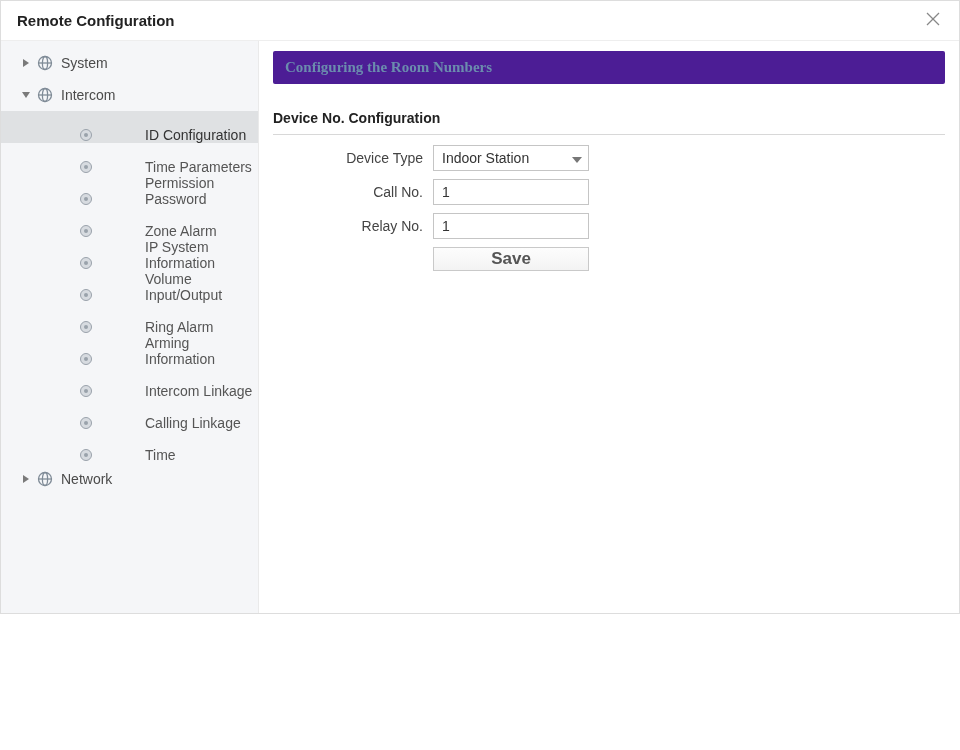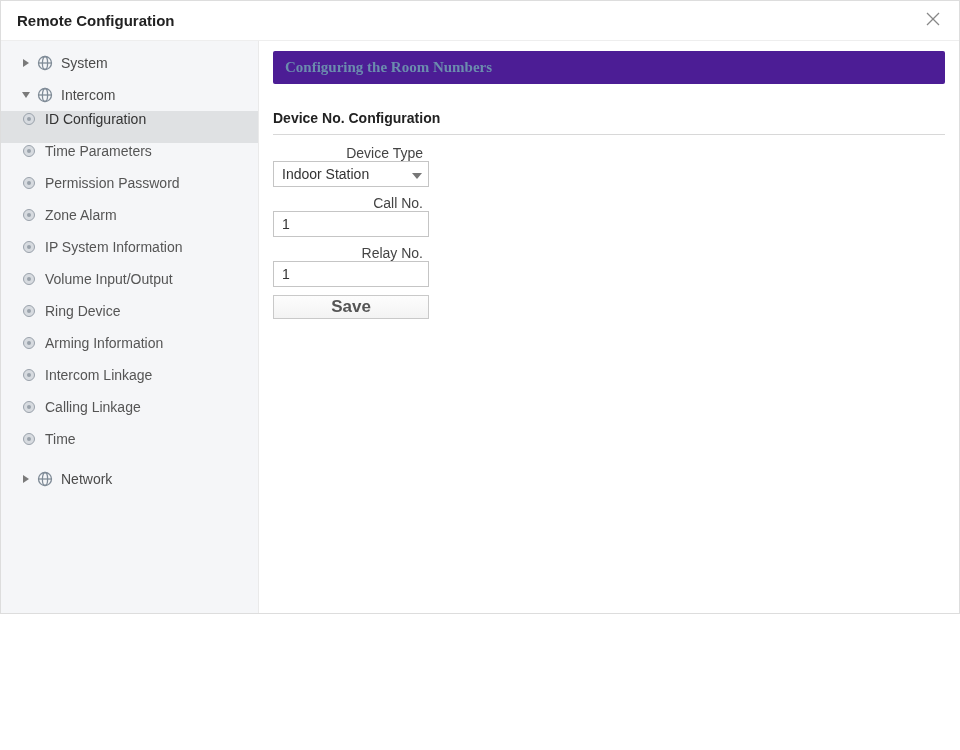--- a/index.html
+++ b/index.html
@@ -78,25 +78,26 @@
     display: flex;
     align-items: center;
     justify-content: center;
   }
   .nav-item .label { }
   .nav-sub {
     padding-left: 0;
   }
   .nav-sub .nav-subitem {
     display: flex;
-    align-items: flex-start;
+    align-items: flex-end;
     height: 32px;
-    padding-left: 20px;
+    padding-left: 77px;
     cursor: pointer;
     color: #555;
+    gap: 43px;
   }
   .nav-sub .nav-subitem.active {
     background: #dfe1e3;
     color: #333;
   }
   .nav-sub .nav-subitem .icon {
     width: 16px;
     height: 16px;
     margin-right: 8px;
     display: flex;
@@ -121,23 +122,22 @@
   .section-title {
     font-weight: 700;
     font-size: 14px;
     color: #222;
     padding-bottom: 8px;
     border-bottom: 1px solid #d8d8d8;
     margin-bottom: 10px;
   }
   .form-row {
     display: flex;
-    align-items: flex-start;
+    align-items: center;
     margin-bottom: 8px;
-    flex-direction: column;
   }
   .form-row .lbl {
     width: 160px;
     text-align: right;
     padding-right: 10px;
     color: #444;
   }
   .form-row .control { }
   .select-box {
     position: relative;
@@ -292,21 +292,21 @@
             </span>
             <span class="label">Volume Input/Output</span>
           </div>
           <div class="nav-subitem">
             <span class="icon gear-icon">
               <svg viewBox="0 0 16 16">
                   <circle cx="8" cy="8" r="5.5" fill="#d7dbe0" stroke="#9aa2ab" stroke-width="1"></circle>
                   <circle cx="8" cy="8" r="2" fill="#9aa2ab"></circle>
                 </svg>
             </span>
-            <span class="label">Ring Device</span>
+            <span class="label">Ring Alarm</span>
           </div>
           <div class="nav-subitem">
             <span class="icon gear-icon">
               <svg viewBox="0 0 16 16">
                   <circle cx="8" cy="8" r="5.5" fill="#d7dbe0" stroke="#9aa2ab" stroke-width="1"></circle>
                   <circle cx="8" cy="8" r="2" fill="#9aa2ab"></circle>
                 </svg>
             </span>
             <span class="label">Arming Information</span>
           </div>

